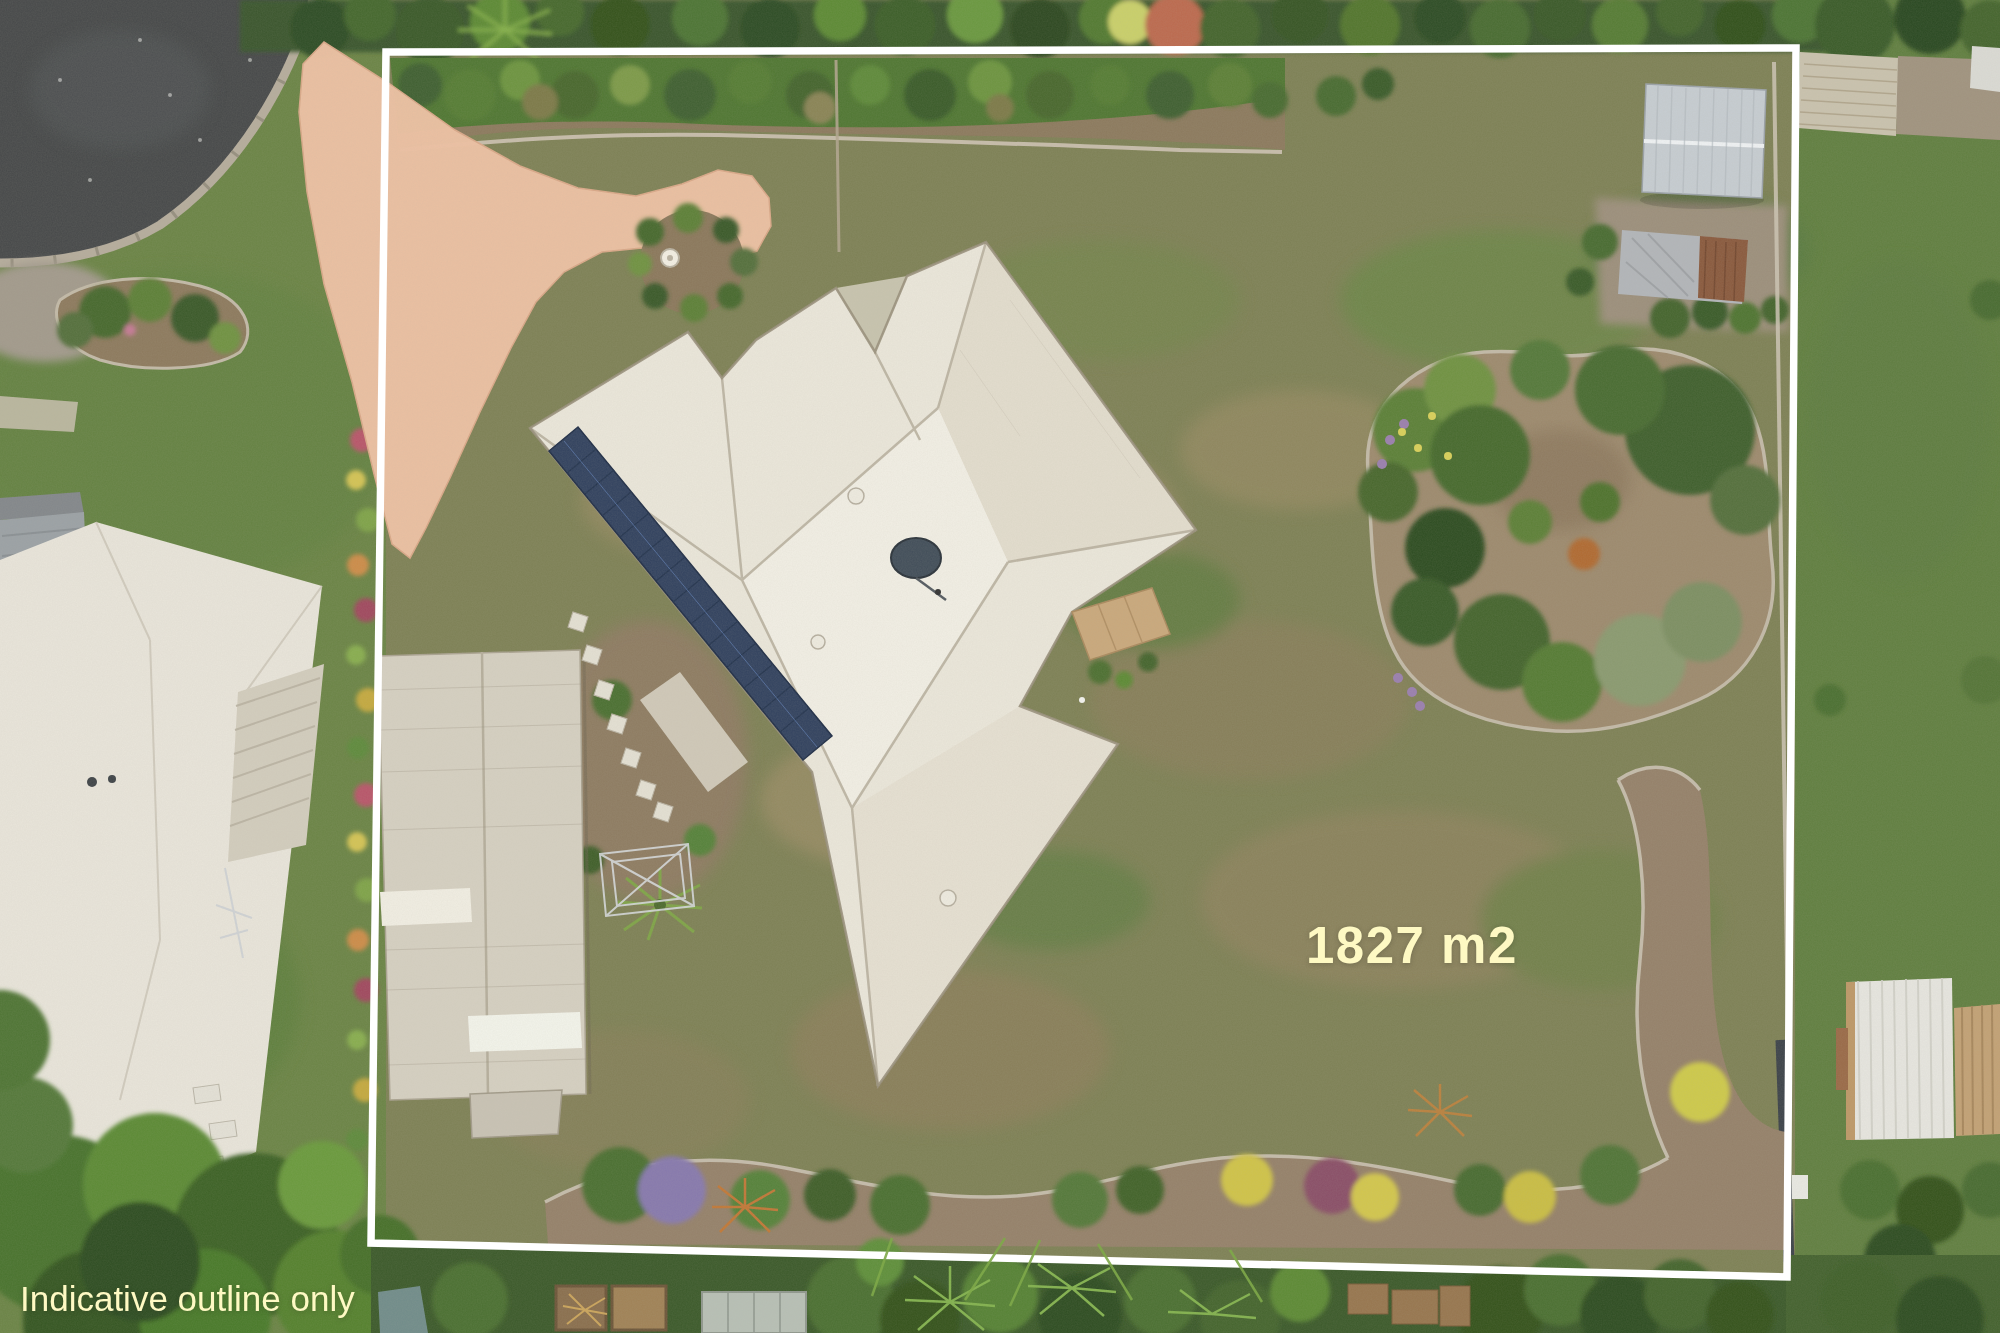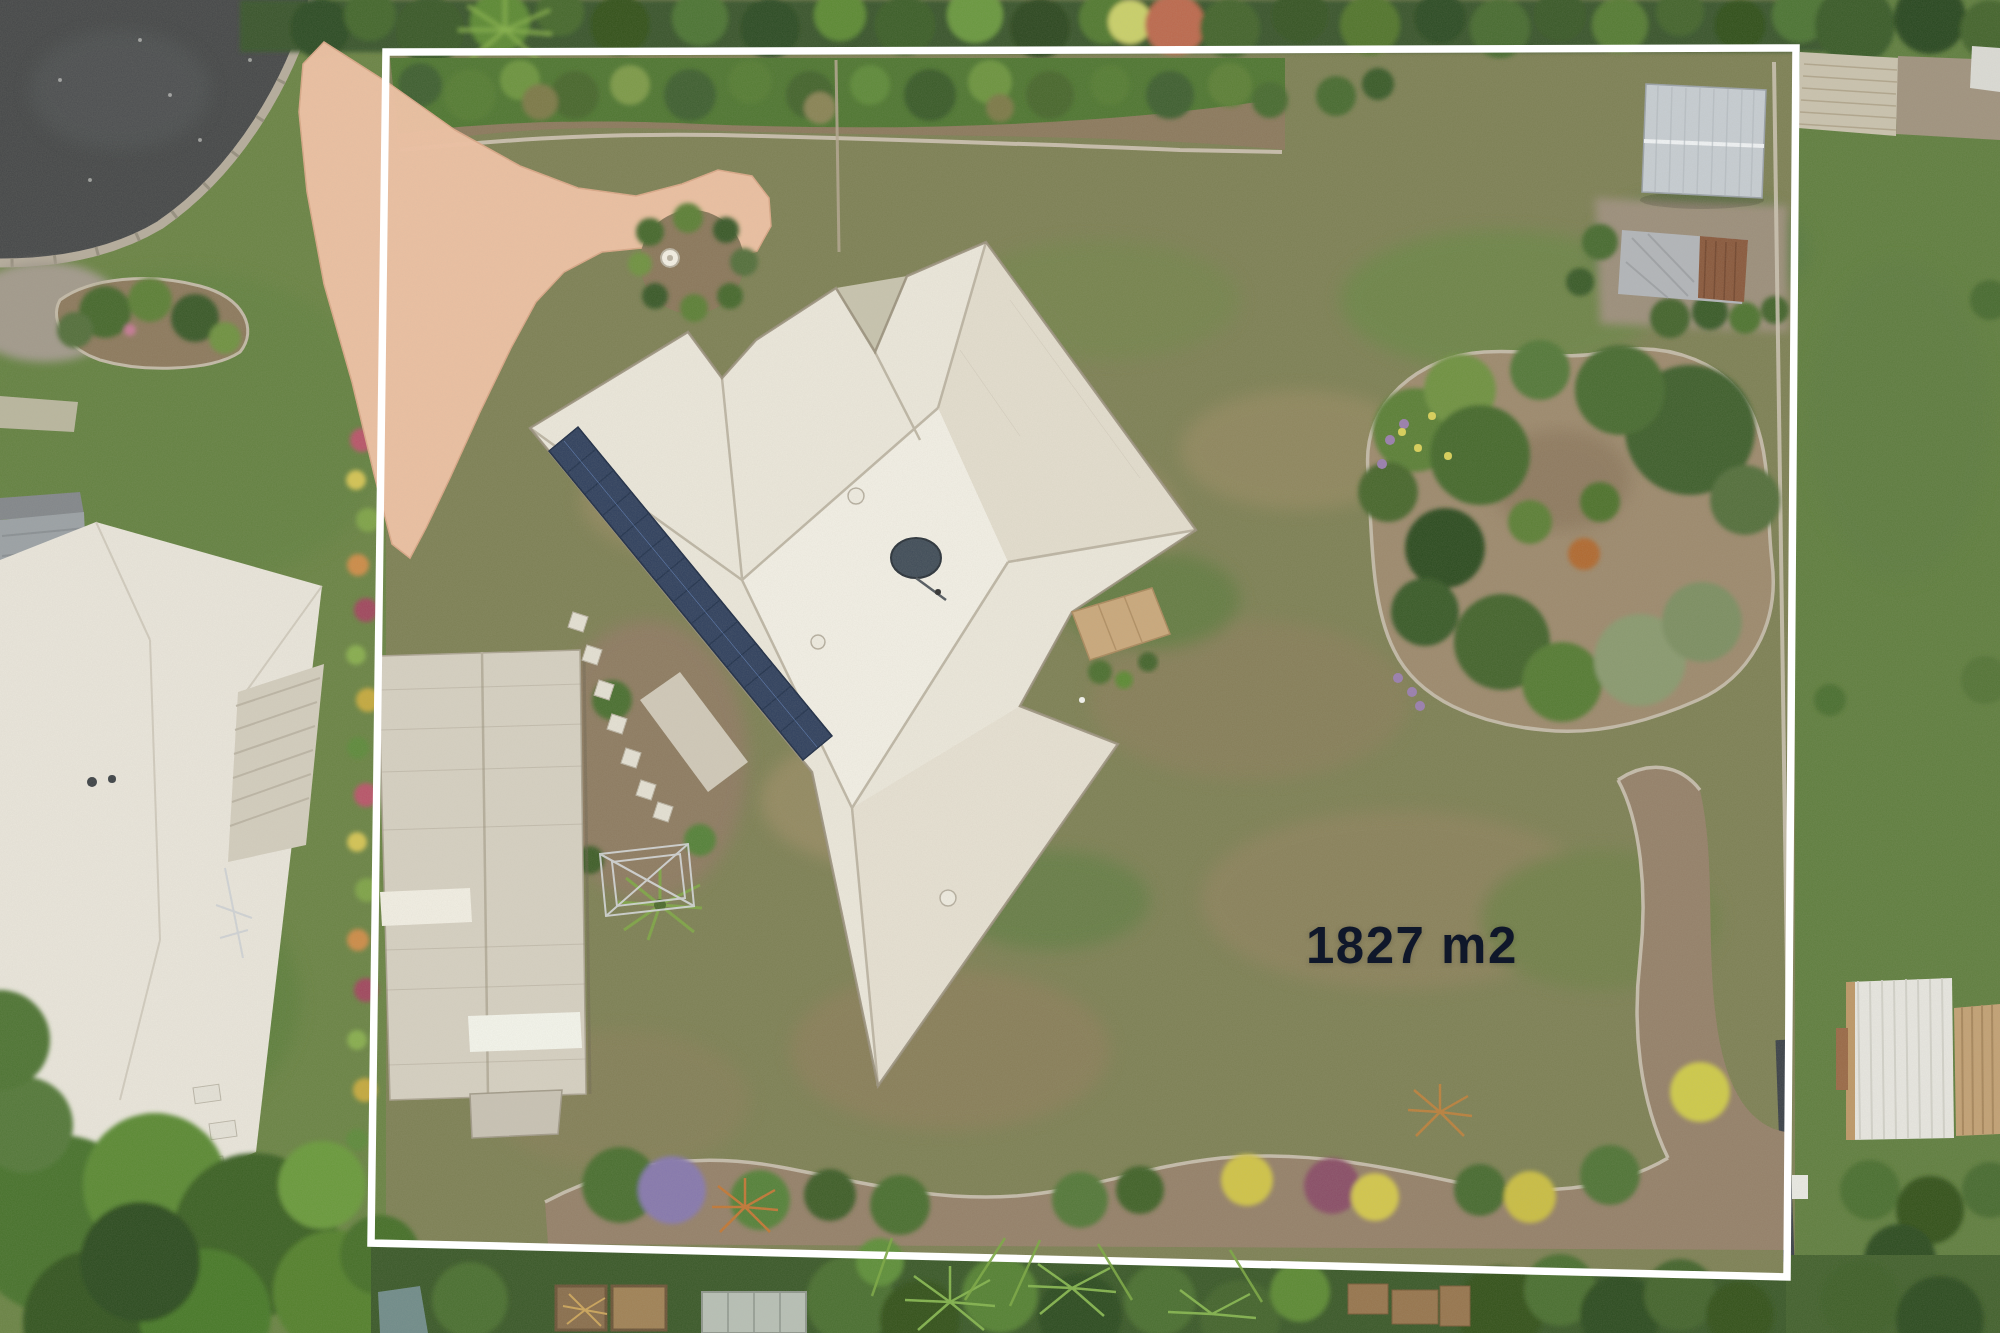--- a/index.html
+++ b/index.html
@@ -1,19 +1,19 @@
 <!DOCTYPE html>
 <html><head>
 <meta charset="utf-8">
 <style>
   html,body{margin:0;padding:0;background:#222;}
   #stage{position:relative;width:2000px;height:1333px;overflow:hidden;background:#7e8156;
          font-family:"Liberation Sans",sans-serif;}
   #stage svg{position:absolute;left:0;top:0;}
-  .overlay-label{position:absolute;color:#0f172a;white-space:nowrap;
+  .overlay-label{position:absolute;color:#fef9c3;white-space:nowrap;
                  font-family:"Liberation Sans",sans-serif;
                  text-shadow:0 1px 5px rgba(40,40,30,.25);}
   #area-label{left:1306px;top:916px;font-size:51px;font-weight:700;letter-spacing:1.5px;}
   #disclaimer{left:20px;top:1279px;font-size:35px;font-weight:400;letter-spacing:0px;}
 </style>
 </head>
 <body>
 
 <div id="stage">
 <svg width="2000" height="1333" viewBox="0 0 2000 1333">
@@ -444,13 +444,14 @@
 <rect x="0" y="0" width="2000" height="1333" filter="url(#grain)" opacity="0.8"></rect>
 
 <polygon points="386,52 1796,48 1787,1277 371,1243" fill="none" stroke="#ffffff" stroke-width="7.5" stroke-linejoin="miter"></polygon>
 
 <g stroke="#7fa94a" stroke-width="2.5" opacity="0.9">
   <path d="M1005,1238 L965,1300 M1040,1240 L1010,1306 M1098,1244 L1132,1300 M1230,1250 L1262,1302 M892,1238 L872,1296"></path>
 </g>
 </svg>
 
 <div id="area-label" class="overlay-label">1827 m2</div>
+<div id="disclaimer" class="overlay-label">Indicative outline only</div>
 </div>
 
 </body></html>

